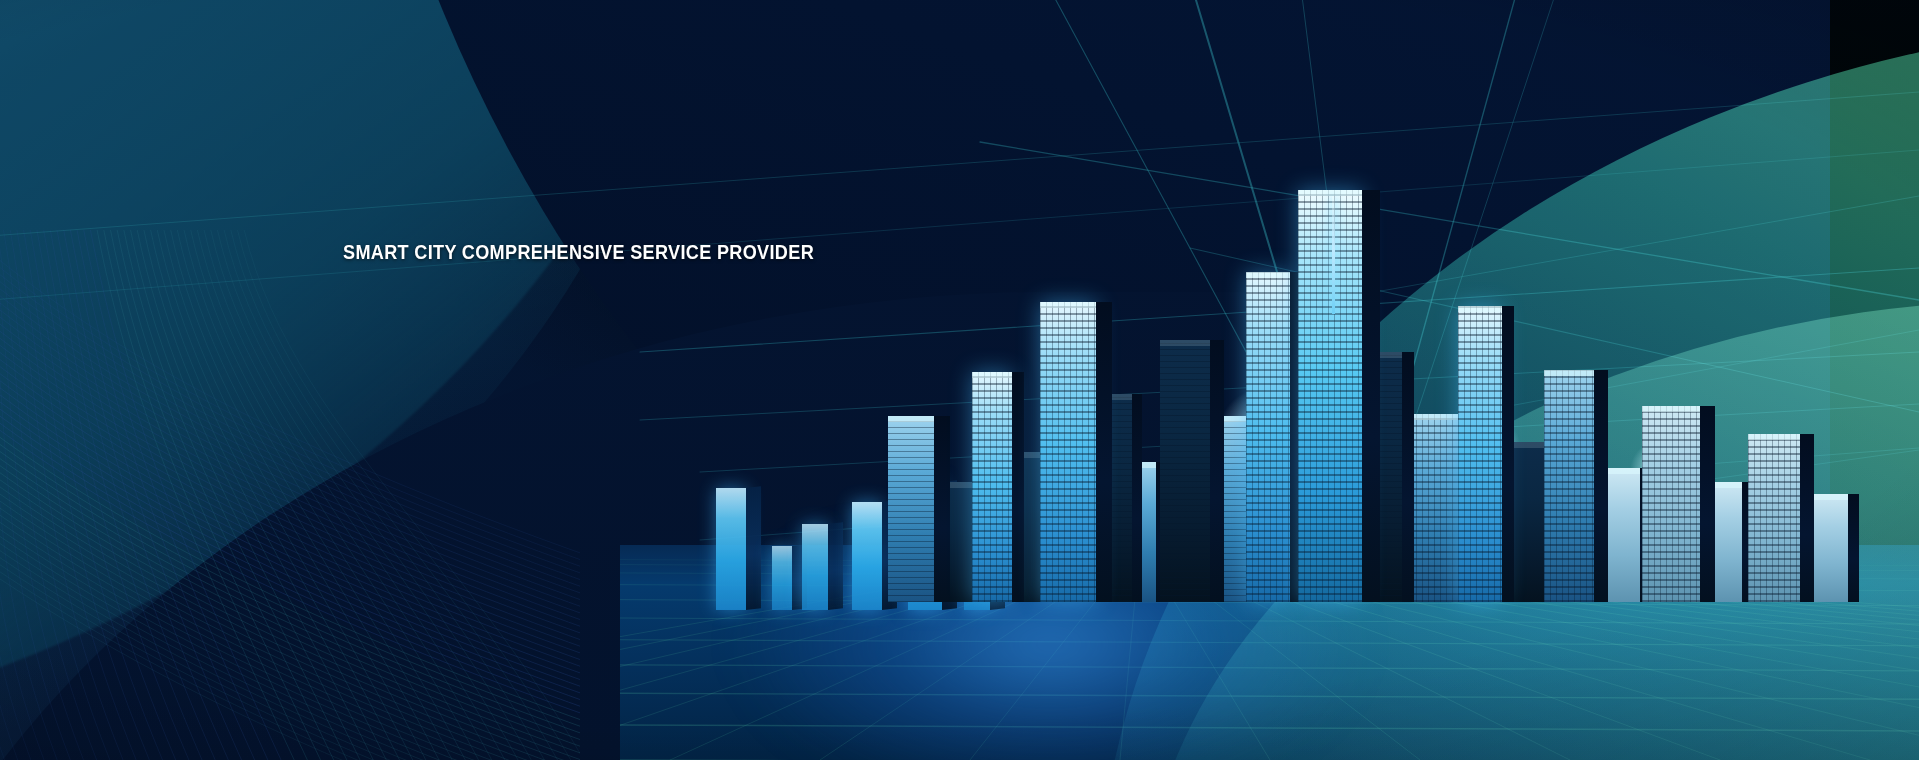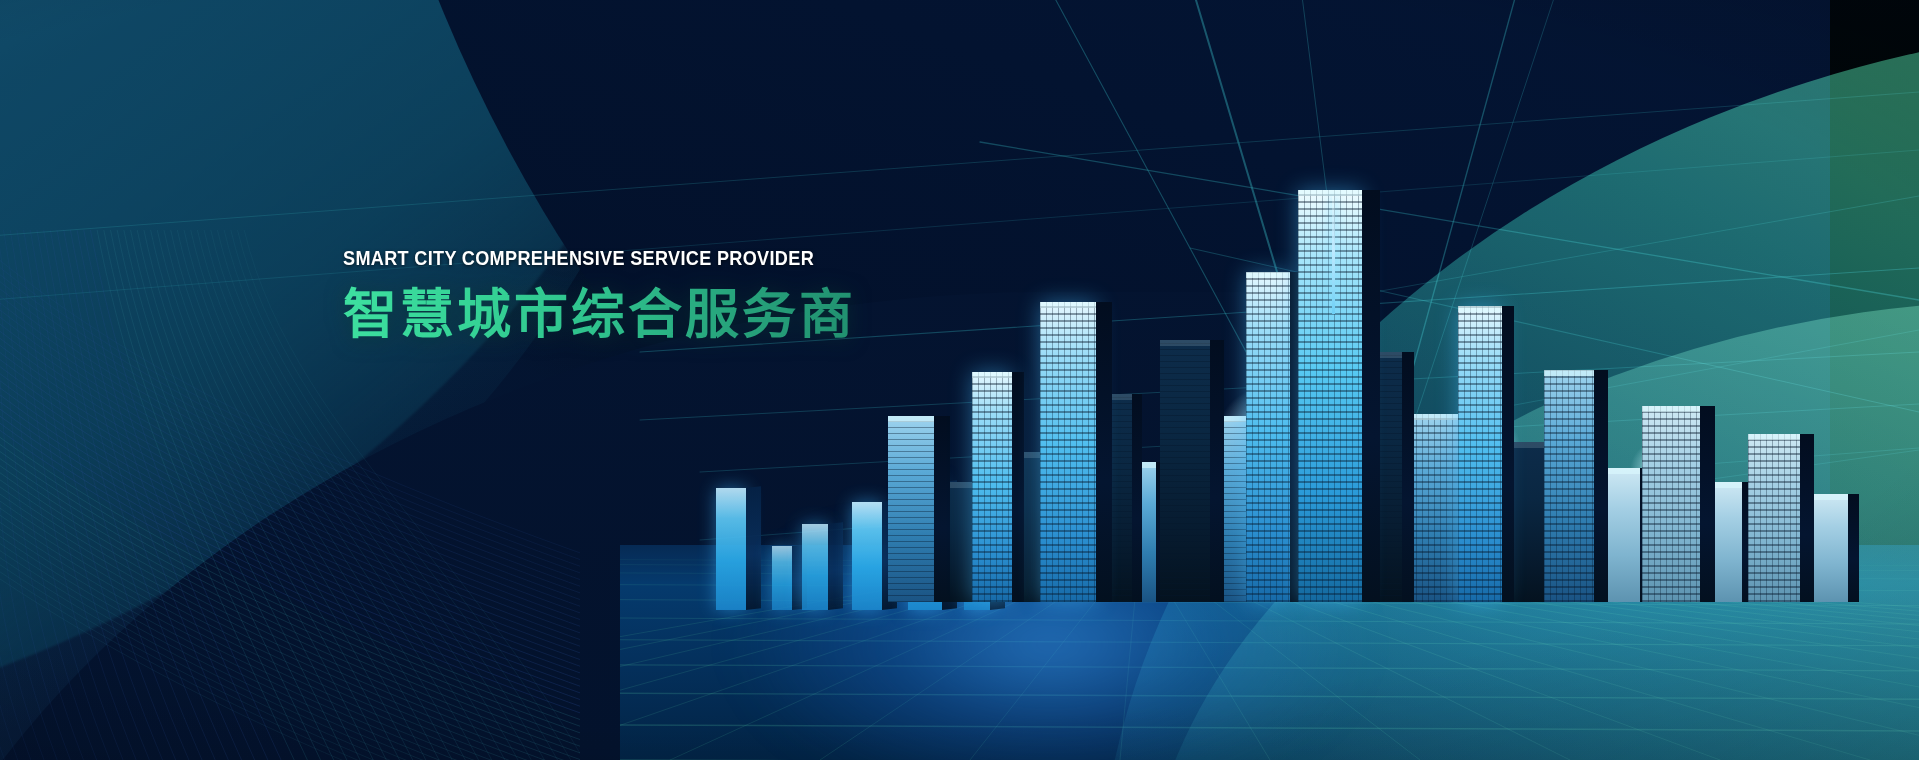--- a/index.html
+++ b/index.html
@@ -122,21 +122,21 @@
   }
 
   
   .vignette{
     position:absolute;inset:0;pointer-events:none;
     background:radial-gradient(130% 105% at 40% 45%,rgba(0,0,0,0) 48%,rgba(0,0,0,.42) 100%);
   }
 
   
   .copy{
-    position:absolute;left:343px;top:246px;
+    position:absolute;left:343px;top:240px;
     z-index:40;
   }
   .eyebrow{
     font-family:"Liberation Sans Narrow","Liberation Sans",sans-serif;
     font-weight:bold;
     font-size:21px;
     letter-spacing:.4px;
     color:#ffffff;
     transform:scaleX(.86);
     transform-origin:left center;
@@ -483,16 +483,15 @@
       </div>
   </div>
 
   <div class="green-sweep"></div>
   <div class="green-sweep2"></div>
 
   <div class="vignette"></div>
 
   <div class="copy">
     <p class="eyebrow">SMART CITY COMPREHENSIVE SERVICE PROVIDER</p>
-    <h1 class="headline">智慧城市综合服务商</h1>
   </div>
 
 </div>
 
 </body></html>

